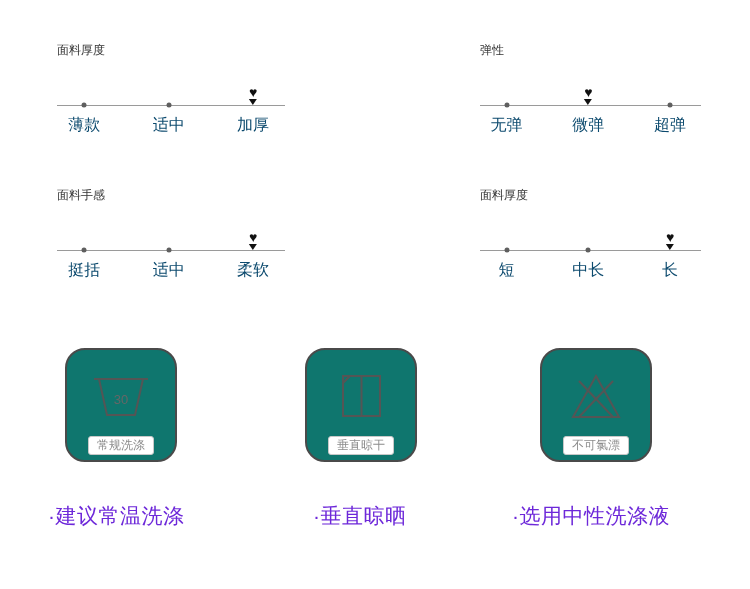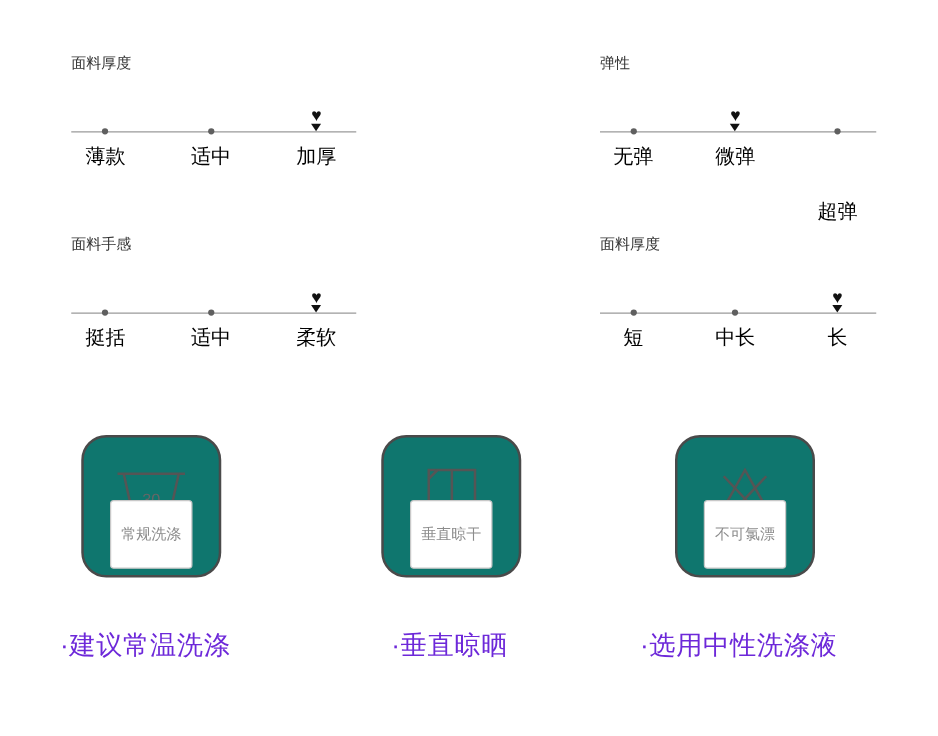--- a/index.html
+++ b/index.html
@@ -9,26 +9,26 @@
 
   
   .scale { position:absolute; }
   .scale-title { font-size:12px; font-weight:500; color:#333333; line-height:22px; }
   .track { position:relative; margin-top:21px; height:58px; }
   .track-line { position:absolute; left:0; right:0; top:23px; height:1px; background:#9a9a9a; }
   .dot { position:absolute; top:23px; width:5px; height:5px; background:#5f5f5f; border-radius:50%; transform:translate(-50%,-50%); }
   .marker { position:absolute; top:0; height:23px; display:flex; flex-direction:column; justify-content:flex-end; align-items:center; transform:translateX(-50%); }
   .heart { font-size:14px; line-height:13px; color:#111111; font-style:normal; }
   .tri { width:0; height:0; border-left:4px solid transparent; border-right:4px solid transparent; border-top:6px solid #111111; }
-  .t-label { position:absolute; top:33px; transform:translateX(-50%); font-size:16px; color:#000000; white-space:nowrap; }
+  .t-label { position:absolute; top:33px; transform:translateX(-50%); font-size:16px; color:#0c4a6e; white-space:nowrap; }
 
   
   .care-box { position:absolute; top:348px; width:112px; height:114px; border:2px solid #4a4a4a; border-radius:20px; background:#0f766e; }
   .care-box svg { display:block; margin:19px auto 0; }
-  .badge { position:absolute; bottom:5px; left:50%; transform:translateX(-50%); border:1px solid #c8c8c8; border-radius:3px; padding:18px 8px; font-size:12px; color:#8c8c8c; background:#ffffff; white-space:nowrap; }
+  .badge { position:absolute; bottom:5px; left:50%; transform:translateX(-50%); border:1px solid #c8c8c8; border-radius:3px; padding:0 8px; font-size:12px; color:#8c8c8c; background:#ffffff; white-space:nowrap; }
 
   
   .caption { position:absolute; top:502px; font-size:21px; color:#6d28d9; font-weight:500; letter-spacing:0.5px; white-space:nowrap; }
 </style>
 </head>
 <body>
 
 <div class="canvas">
 
   <section class="scale" style="left:57px; top:39px; width:228px;">
@@ -52,21 +52,21 @@
     <div class="track">
       <span class="track-line"></span>
       <i class="dot" style="left:12%;"></i>
       <i class="dot" style="left:86%;"></i>
       <span class="marker" style="left:49%;">
           <span class="heart">♥</span>
           <span class="tri"></span>
         </span>
       <span class="t-label" style="left:12%;">无弹</span>
       <span class="t-label" style="left:49%;">微弹</span>
-      <span class="t-label" style="left:86%;margin-top:44px;">超弹</span>
+      <span class="t-label" style="left:86%;">超弹</span>
     </div>
   </section>
 
   <section class="scale" style="left:57px; top:184px; width:228px;">
     <h3 class="scale-title">面料手感</h3>
     <div class="track">
       <span class="track-line"></span>
       <i class="dot" style="left:12%;"></i>
       <i class="dot" style="left:49%;"></i>
       <span class="marker" style="left:86%;">

